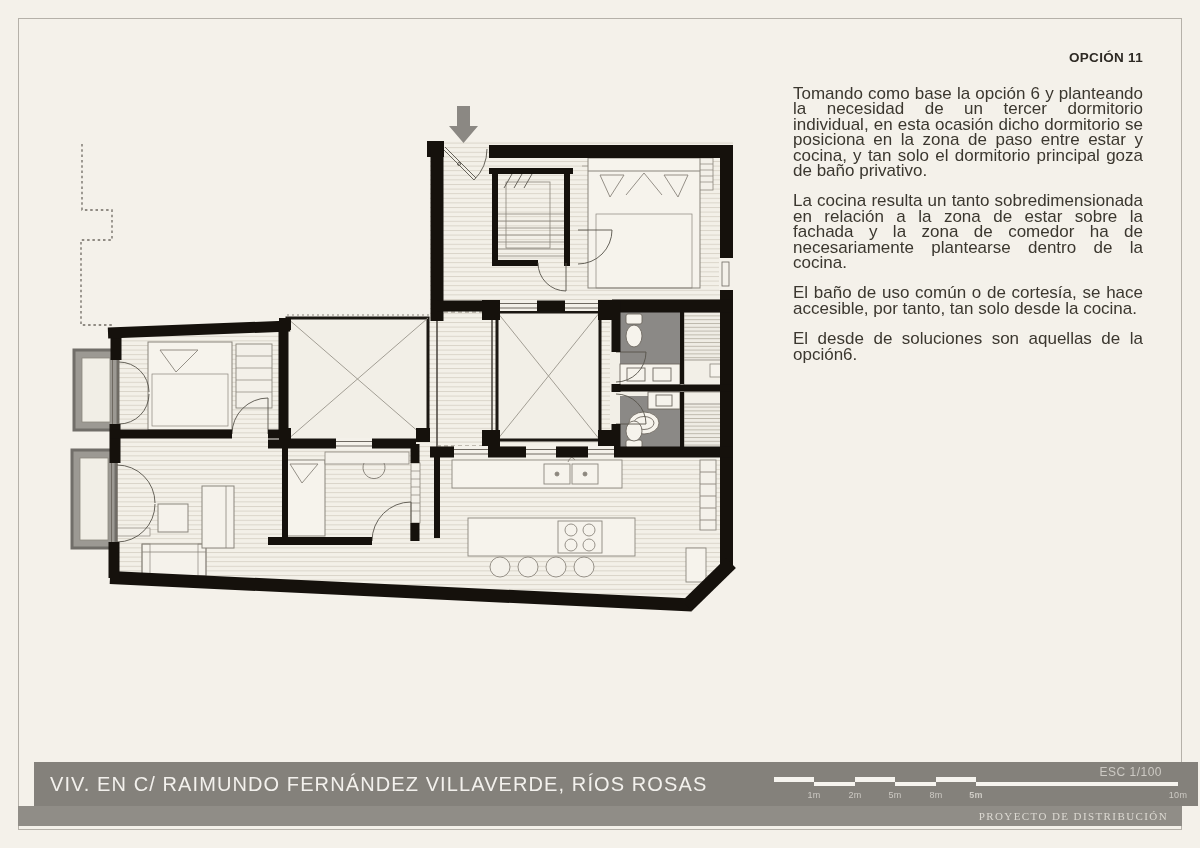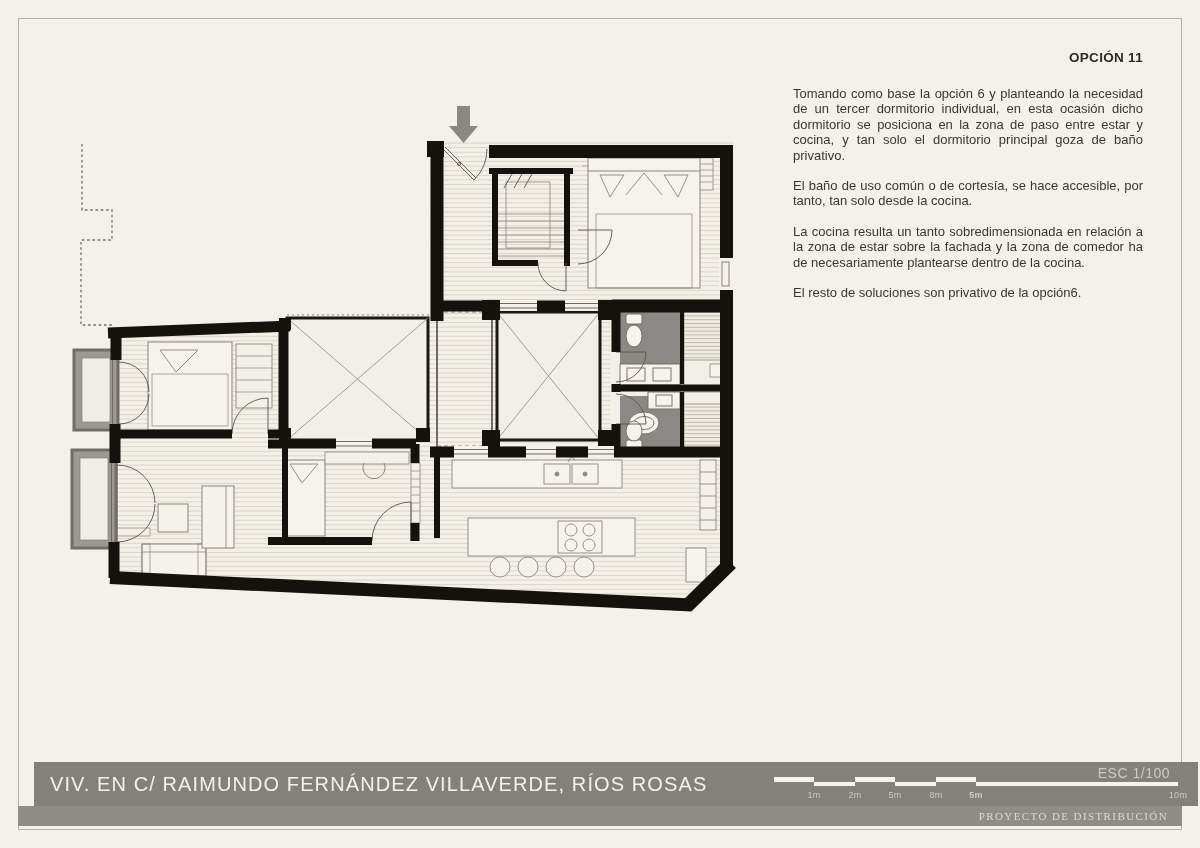--- a/index.html
+++ b/index.html
@@ -12,35 +12,35 @@
   body{width:1200px;height:848px;position:relative;overflow:hidden;
        background:var(--paper);
        font-family:"Liberation Sans","DejaVu Sans",sans-serif;color:var(--ink);}
   .sheet{position:absolute;inset:0;padding-left:8px;}
   .frame{position:absolute;left:18px;top:18px;width:1164px;height:812px;
          border:1px solid var(--frame);pointer-events:none;}
   
   .notes{position:absolute;left:793px;top:50px;width:350px;}
   .notes h1{margin:0 0 21px 0;font-size:13.5px;font-weight:bold;letter-spacing:.3px;
             text-align:right;color:#2e2a24;}
-  .notes p{margin:0 0 15px 0;font-size:13px;line-height:15.4px;text-align:justify;}
+  .notes p{margin:0 0 15px 0;font-size:17px;line-height:15.4px;text-align:justify;}
   
   svg.plan{position:absolute;left:0;top:0;}
   
   .titleband{position:absolute;left:18px;top:762px;width:1164px;height:44px;
              background:var(--band);margin-left:16px;}
   .project-title{position:absolute;left:16px;top:0;line-height:44px;font-size:20px;
                  letter-spacing:1.1px;color:var(--band_text);white-space:nowrap;}
   .footstrip{position:absolute;left:18px;top:806px;width:1164px;height:20px;
              background:var(--strip);text-align:right;font-family:Liberation Serif, serif;}
   .footstrip span{font-size:11px;line-height:20px;letter-spacing:1.4px;
                   color:#dcd9d2;margin-right:14px;}
   
   .scalebar{position:absolute;left:740px;top:15px;width:404px;height:28px;}
-  .esc{position:absolute;right:8px;top:-12px;font-size:14px;color:var(--band_muted);
+  .esc{position:absolute;right:16px;top:-12px;font-size:12px;color:var(--band_muted);
        letter-spacing:.5px;}
   .seg{position:absolute;background:#f6f4ef;}
   .seg.hi{top:0;height:5px;}
   .seg.lo{top:5px;height:4px;}
   .sl{position:absolute;top:13px;transform:translateX(-50%);font-size:9px;
       color:var(--band_muted);letter-spacing:.3px;}
 </style>
 </head>
 <body>
 
@@ -277,23 +277,23 @@
     </g>
 
     <path d="M82,144 V210 H112 V240 H81 V325 H112" fill="none" stroke="#6f6a62" stroke-width="1.3" stroke-dasharray="2.5,2.8"></path>
 
     <path d="M457,106 h13 v20 h8 l-14.5,17 -14.5,-17 h8 z" fill="#8b8883"></path>
   </svg>
 
   <div class="notes">
     <h1>OPCIÓN 11</h1>
     <p>Tomando como base la opción 6 y planteando la necesidad de un tercer dormitorio individual, en esta ocasión dicho dormitorio se posiciona en la zona de paso entre estar y cocina, y tan solo el dormitorio principal goza de baño privativo.</p>
+    <p>La cocina resulta un tanto sobredimensionada en relación a la zona de estar sobre la fachada y la zona de comedor ha de necesariamente plantearse dentro de la cocina.</p>
     <p>El baño de uso común o de cortesía, se hace accesible, por tanto, tan solo desde la cocina.</p>
-    <p>La cocina resulta un tanto sobredimensionada en relación a la zona de estar sobre la fachada y la zona de comedor ha de necesariamente plantearse dentro de la cocina.</p>
-    <p>El resto de soluciones son privativo de la opción6.</p>
+    <p>El desde de soluciones son aquellas de la opción6.</p>
   </div>
 
   <div class="titleband">
     <span class="project-title">VIV. EN C/ RAIMUNDO FERNÁNDEZ VILLAVERDE, RÍOS ROSAS</span>
     <div class="scalebar">
       <span class="esc">ESC  1/100</span>
       <div class="seg hi" style="left:0;width:40px;"></div>
       <div class="seg lo" style="left:40px;width:41px;"></div>
       <div class="seg hi" style="left:81px;width:40px;"></div>
       <div class="seg lo" style="left:121px;width:41px;"></div>

